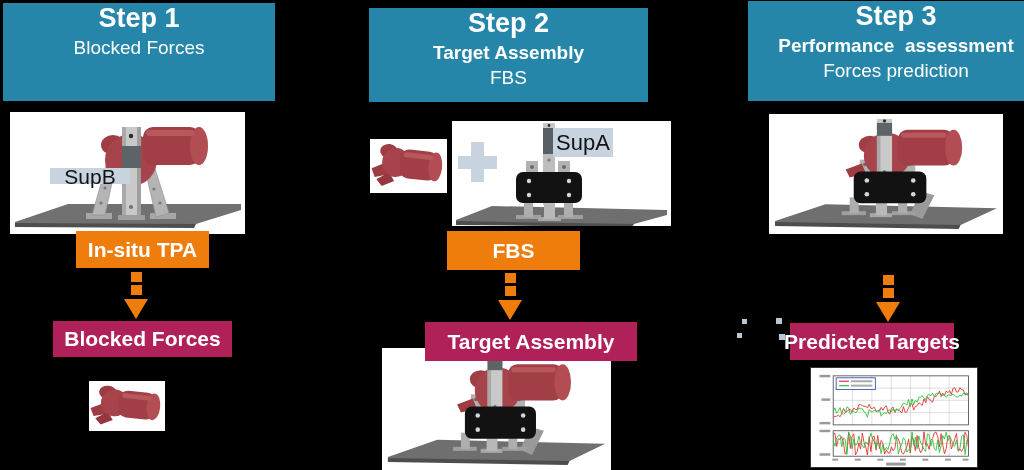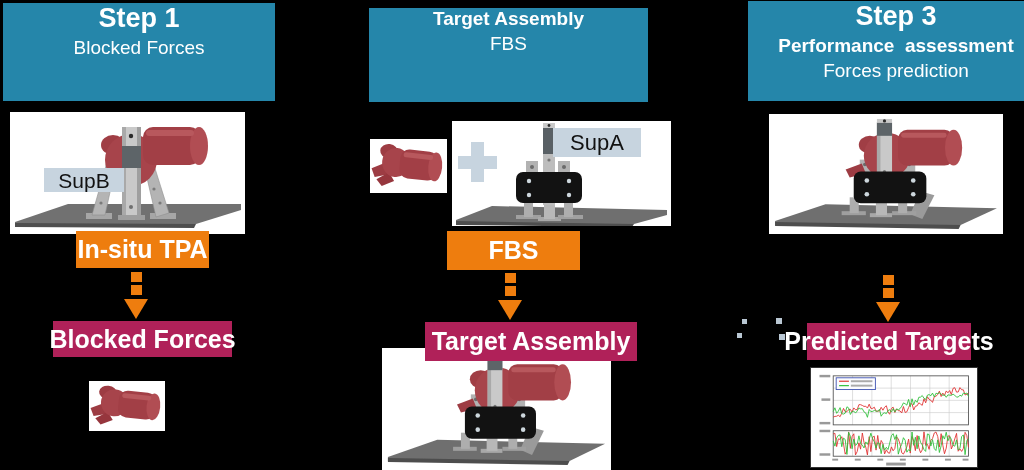--- a/index.html
+++ b/index.html
@@ -13,21 +13,21 @@
   body{background:#000;font-family:"Liberation Sans",sans-serif}
   .canvas{position:relative;width:1024px;height:470px;background:#000;overflow:hidden}
 
   .header{position:absolute;background:var(--teal);color:#fff;display:flex;flex-direction:column;
           align-items:center;justify-content:flex-start;text-align:center;gap:3px}
   .h-title{font-size:27px;font-weight:bold;line-height:1.15}
   .h-line2{font-size:19px;font-weight:bold;white-space:pre-wrap;line-height:1.15}
   .h-line3{font-size:19px;font-weight:normal;line-height:1.15}
 
   .node{position:absolute;display:flex;align-items:center;justify-content:center;
-        color:#fff;font-weight:bold;font-size:25px;white-space:nowrap}
+        color:#fff;font-weight:bold;font-size:21px;white-space:nowrap}
   .node.orange{background:var(--orange)}
   .node.magenta{background:var(--magenta)}
 
   .card{position:absolute;background:#fff;line-height:0}
   .card svg{display:block}
 
   .imglabel{position:absolute;background:var(--labelbg);color:#121212;display:flex;
             align-items:center;justify-content:center;font-size:21px;line-height:1}
 
   .arrow{position:absolute;display:flex;flex-direction:column;align-items:center}
@@ -157,39 +157,40 @@
   <div class="header" style="left:3px;top:3px;width:272px;height:98px">
     <div class="h-title">Step 1</div>
     <div class="h-line3">Blocked Forces</div>
   </div>
 
   <div class="card" style="left:10px;top:112px;width:235px;height:122px">
     <svg width="235" height="122" viewBox="0 0 235 122">
         <use href="#sym-bench"></use>
       </svg>
   </div>
-  <div class="imglabel" style="left:44px;top:168px;width:80px;height:24px">SupB</div>
+  <div class="imglabel" style="left:50px;top:168px;width:80px;height:16px">SupB</div>
 
   <div class="node orange" style="left:76px;top:231px;width:133px;height:37px">In-situ TPA</div>
 
   <div class="arrow" style="left:124px;top:272px">
     <span class="dash"></span>
     <span class="dash"></span>
     <span class="tri"></span>
   </div>
 
   <div class="node magenta" style="left:53px;top:321px;width:179px;height:36px">Blocked Forces</div>
 
   <div class="card" style="left:89px;top:381px;width:76px;height:50px">
     <svg width="76" height="50" viewBox="0 0 78 52" preserveAspectRatio="none">
         <use href="#sym-pump"></use>
       </svg>
   </div>
 
   <div class="header" style="left:369px;top:8px;width:279px;height:94px">
+    <div class="h-title">Step 2</div>
     <div class="h-line2">Target Assembly</div>
     <div class="h-line3">FBS</div>
   </div>
 
   <div class="card" style="left:370px;top:139px;width:77px;height:54px">
     <svg width="77" height="54" viewBox="0 0 78 52" preserveAspectRatio="none">
         <use href="#sym-pump"></use>
       </svg>
   </div>
 
@@ -197,21 +198,21 @@
     <svg width="219" height="105" viewBox="0 0 219 105">
         <use href="#sym-receiver"></use>
       </svg>
   </div>
 
   <div class="plus" style="left:458px;top:142px;width:39px;height:40px">
     <span class="pv" style="left:13px;top:0;width:13px;height:40px"></span>
     <span class="ph" style="left:0;top:14px;width:39px;height:13px"></span>
   </div>
 
-  <div class="imglabel" style="left:553px;top:128px;width:88px;height:29px;font-size:22px">SupA</div>
+  <div class="imglabel" style="left:553px;top:128px;width:60px;height:29px;font-size:22px">SupA</div>
 
   <div class="node orange" style="left:447px;top:231px;width:133px;height:39px">FBS</div>
 
   <div class="arrow" style="left:498px;top:273px">
     <span class="dash"></span>
     <span class="dash"></span>
     <span class="tri"></span>
   </div>
 
   <div class="card" style="left:382px;top:348px;width:229px;height:122px">
@@ -241,21 +242,21 @@
     <span class="tri"></span>
   </div>
 
   <div>
     <span class="dot" style="left:742px;top:319px;width:5px;height:5px"></span>
     <span class="dot" style="left:776px;top:318px;width:6px;height:6px"></span>
     <span class="dot" style="left:737px;top:333px;width:5px;height:5px"></span>
     <span class="dot" style="left:779px;top:334px;width:6px;height:6px"></span>
   </div>
 
-  <div class="node magenta" style="left:807px;top:323px;width:164px;height:37px">Predicted Targets</div>
+  <div class="node magenta" style="left:790px;top:323px;width:164px;height:37px">Predicted Targets</div>
 
   <div class="card chart-card" style="left:810px;top:367px;width:168px;height:101px">
     <svg id="mini-chart" width="166" height="99" viewBox="0 0 168 101">
       <rect width="168" height="101" fill="#ffffff"></rect>
 
       <g id="mc-grid">
           <line x1="41.714285714285715" y1="8" x2="41.714285714285715" y2="58" stroke="#c8c8c8" stroke-width="0.6"></line>
           <line x1="41.714285714285715" y1="64" x2="41.714285714285715" y2="90" stroke="#c8c8c8" stroke-width="0.6"></line>
           <line x1="61.42857142857143" y1="8" x2="61.42857142857143" y2="58" stroke="#c8c8c8" stroke-width="0.6"></line>
           <line x1="61.42857142857143" y1="64" x2="61.42857142857143" y2="90" stroke="#c8c8c8" stroke-width="0.6"></line>

